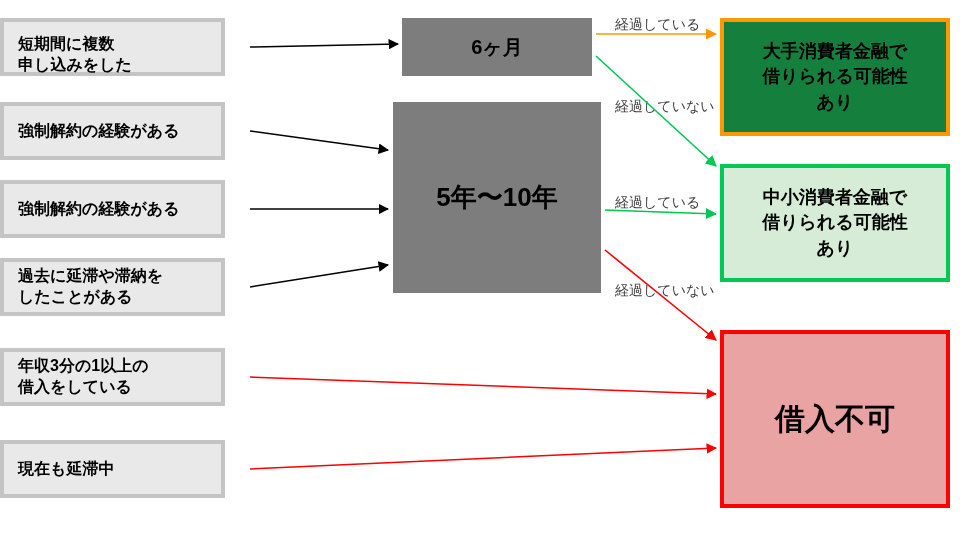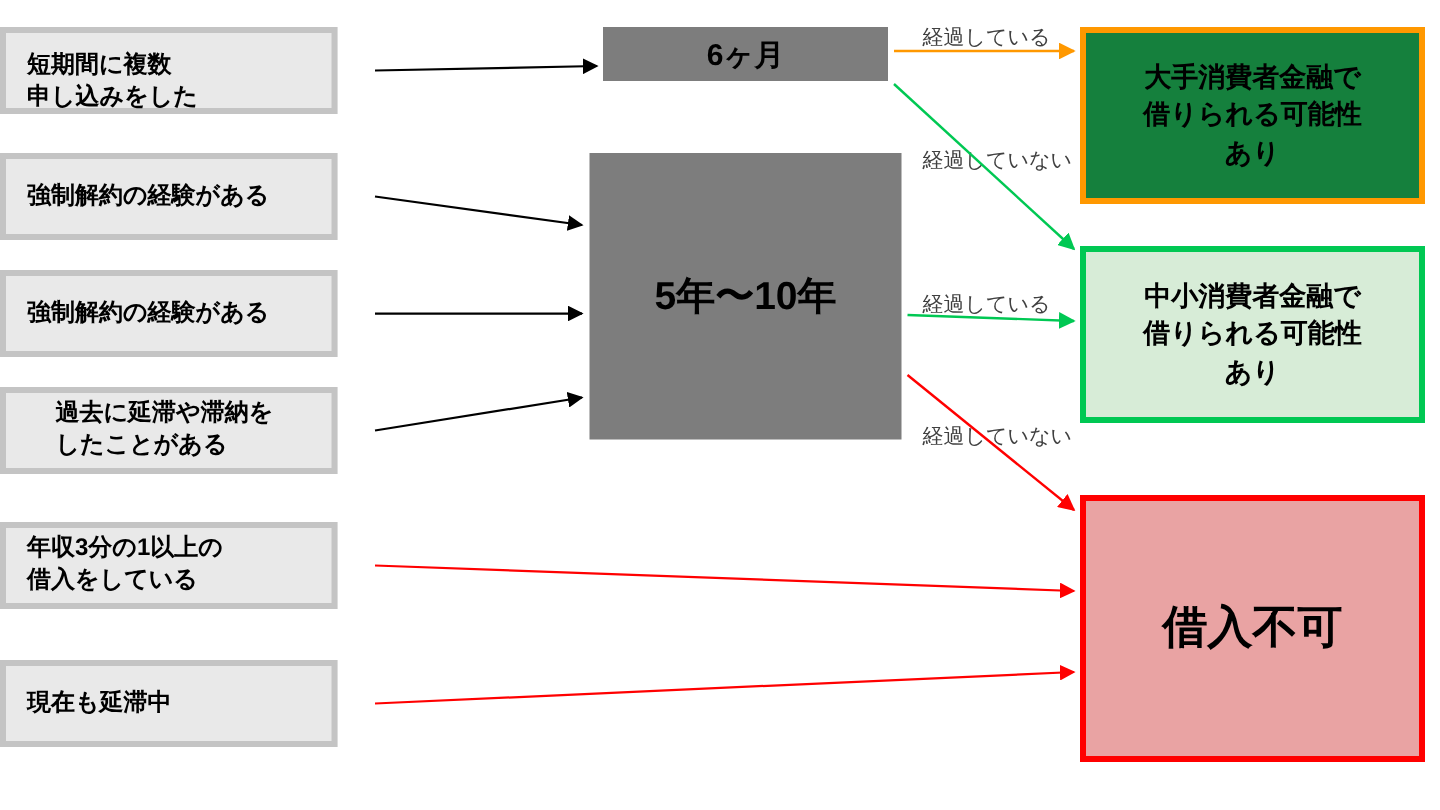--- a/index.html
+++ b/index.html
@@ -18,32 +18,32 @@
       <span style="white-space: pre-line; margin-top: 15px;">短期間に複数
 申し込みをした</span>
     </div>
 <div class="box-left" style="top:102px;">
       <span>強制解約の経験がある</span>
     </div>
 <div class="box-left" style="top:180px;text-align:center;">
       <span>強制解約の経験がある</span>
     </div>
 <div class="box-left" style="top:258px;">
-      <span style="white-space: pre-line; margin-left: 19px;">過去に延滞や滞納を
+      <span style="white-space: pre-line;">過去に延滞や滞納を
 したことがある</span>
     </div>
 <div class="box-left" style="top:348px;">
       <span style="white-space: pre-line;">年収3分の1以上の
 借入をしている</span>
     </div>
 <div class="box-left" style="top:440px;">
       <span>現在も延滞中</span>
     </div>
 
-<div class="box-mid" style="left:402px;top:18px;width:190px;height:36px;font-size:20px;">
+<div class="box-mid" style="left:402px;top:18px;width:190px;height:58px;font-size:20px;">
   <span>6ヶ月</span>
 </div>
 <div class="box-mid" style="left:393px;top:102px;width:208px;height:191px;font-size:26px;">
   <span>5年〜10年</span>
 </div>
 
 <div class="box-out" id="out-major" style="left: 720px; top: 18px; width: 222px; height: 110px; font-size: 18px; border: 4px solid rgb(255, 152, 0); background: #15803d;">
   <span style="white-space: pre-line;">大手消費者金融で
 借りられる可能性
 あり</span>

